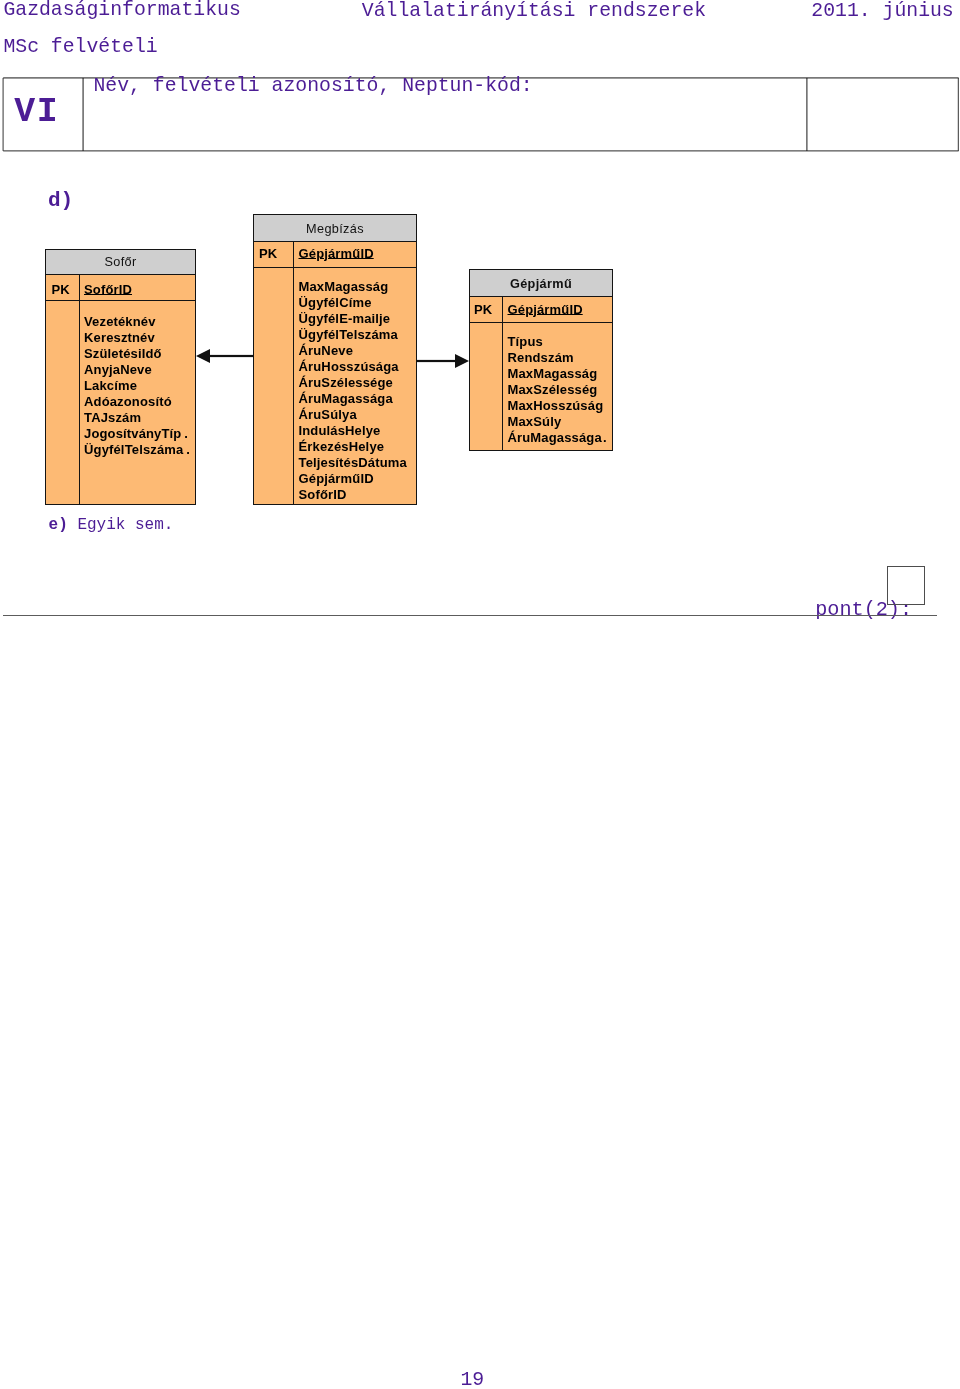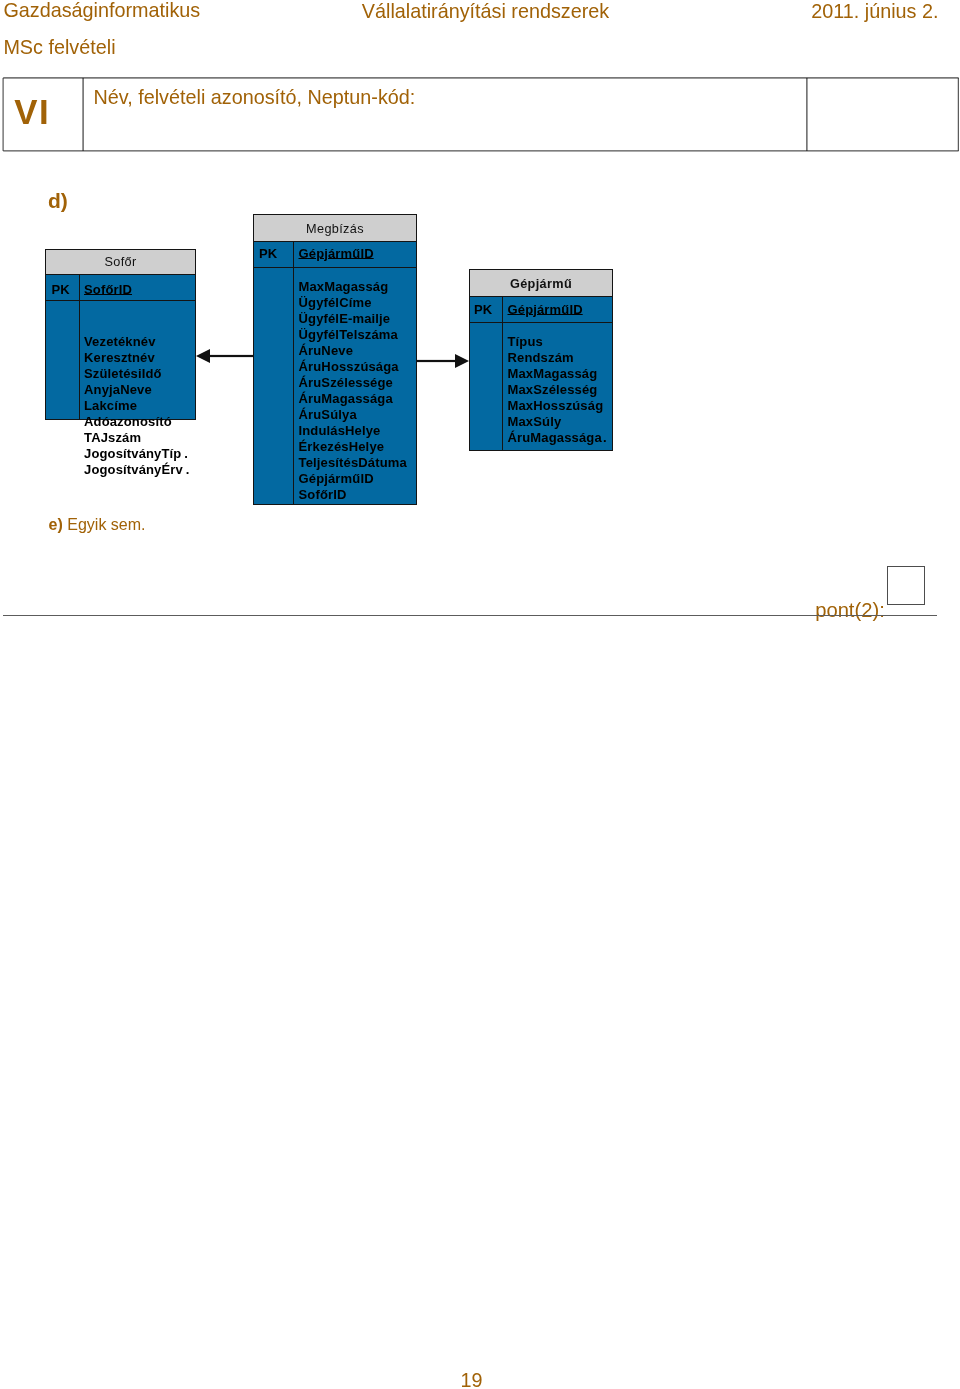--- a/index.html
+++ b/index.html
@@ -5,85 +5,85 @@
 <style>
   html,body{margin:0;padding:0;background:#fff;}
   body{width:960px;height:1389px;position:relative;overflow:hidden;
        font-family:"Liberation Serif",serif;color:#1a1a1a;
        -webkit-font-smoothing:antialiased;}
   .abs{position:absolute;}
   #page{position:absolute;left:0;top:0;width:960px;height:1389px;
          filter:blur(0.01px);}
 
   
-  .ser{font-family:Liberation Sans, sans-serif;font-size:19.8px;line-height:22px;
-       white-space:nowrap;color:#a16207;}
+  .ser{font-family:Liberation Mono, monospace;font-size:19.8px;line-height:22px;
+       white-space:nowrap;color:#4c1d95;}
 
   
   #hdr-left{left:3.4px;top:0.1px;}
   #hdr-left div{line-height:20.7px;margin-top:16px;}
   #hdr-left div:first-child{margin-top:-0.3px;}
   #hdr-center{left:361.8px;top:0.1px;}
   #hdr-right{left:811.3px;top:0.1px;}
 
   
   #name-table{left:0;top:77px;}
   #vi-label{left:14.2px;top:92.8px;font-size:34.8px;line-height:37px;font-weight:bold;
             letter-spacing:1.6px;}
-  #name-label{left:93.5px;top:86px;}
+  #name-label{left:93.5px;top:75px;}
 
   
   #label-d{left:48px;top:190px;font-size:21px;font-weight:bold;}
   #label-e{left:48.6px;top:514px;font-size:16px;}
   #label-e b{font-weight:bold;}
 
   
   #pont-label{left:815.2px;top:599px;font-size:20.2px;}
   #pont-box{left:886.8px;top:566px;width:38.2px;height:39px;
             border:1.2px solid #4d4d4d;box-sizing:border-box;}
   #rule{left:2.8px;top:615px;width:934.7px;height:1.2px;background:#5c5c5c;}
   #pagenum{left:460.5px;top:1369.4px;}
 
   
   .ent{position:absolute;box-sizing:border-box;border:1.3px solid #141414;
-       background:#0369a1;font-family:"Liberation Sans",sans-serif;}
+       background:#fdba74;font-family:"Liberation Sans",sans-serif;}
   .ent .title{position:absolute;left:0;right:0;top:0;box-sizing:border-box;
               background:#cfcfcf;border-bottom:1.3px solid #141414;}
   .ent .title span{position:absolute;left:0;right:0;height:16px;line-height:16px;
                    text-align:center;font-size:12.7px;letter-spacing:0.35px;color:#111;}
   .ent .hsep{position:absolute;left:0;right:0;height:1.3px;background:#141414;}
   .ent .vsep{position:absolute;width:1.3px;background:#141414;}
   .ent .keycol,.ent .attrcol{position:absolute;font-size:13px;font-weight:bold;
        color:#000;letter-spacing:0.15px;white-space:nowrap;}
   .ent .attrlist div{height:16px;line-height:16px;}
   .ent u{text-decoration:underline;text-decoration-thickness:1.3px;
          text-underline-offset:0px;text-decoration-color:#000;}
 
   
-  #ent-sofor   {left:45px;  top:249px; width:151px; height:171px;}
+  #ent-sofor   {left:45px;  top:249px; width:151px; height:256px;}
   #ent-megbizas{left:253px; top:214px; width:164px; height:291px;}
   #ent-gepjarmu{left:469px; top:269px; width:144px; height:182px;}
 
   #ent-sofor    .title{height:25px;} #ent-sofor    .title span{top:4px;}
   #ent-megbizas .title{height:27px;} #ent-megbizas .title span{top:6px;}
   #ent-gepjarmu .title{height:27px;font-weight:bold;} #ent-gepjarmu .title span{top:6px;}
 
   #ent-sofor    .hsep{top:49.7px;}
   #ent-megbizas .hsep{top:51.7px;}
   #ent-gepjarmu .hsep{top:51.7px;}
 
   #ent-sofor    .vsep{left:33px;  top:25px; bottom:0;}
   #ent-megbizas .vsep{left:39px;  top:27px; bottom:0;}
   #ent-gepjarmu .vsep{left:32px;  top:27px; bottom:0;}
 
   #ent-sofor    .pk-tag{left:5.5px; top:32px;} #ent-sofor    .pk-attr{left:38px;   top:32px;}
   #ent-megbizas .pk-tag{left:5px;   top:31px;} #ent-megbizas .pk-attr{left:44.5px; top:31px;}
   #ent-gepjarmu .pk-tag{left:4px;   top:32px;} #ent-gepjarmu .pk-attr{left:37.5px; top:32px;}
 
-  #ent-sofor    .tags{left:5.5px; top:64px;}   #ent-sofor    .names{left:38px;   top:64px;margin-top:20px;}
+  #ent-sofor    .tags{left:5.5px; top:64px;}   #ent-sofor    .names{left:38px;   top:64px;}
   #ent-megbizas .tags{left:5px;   top:64px;}   #ent-megbizas .names{left:44.5px; top:64px;}
   #ent-gepjarmu .tags{left:4px;   top:64.4px;} #ent-gepjarmu .names{left:37.5px; top:64.4px;}
 
   .arrow{position:absolute;}
   #rel-megbizas-to-sofor   {left:196px; top:347px;}
   #rel-megbizas-to-gepjarmu{left:417px; top:351.6px;}
 </style>
 </head>
 <body>
 
@@ -134,21 +134,21 @@
         </div>
         <div class="attrcol attrlist names">
           <div>Vezetéknév</div>
           <div>Keresztnév</div>
           <div>SzületésiIdő</div>
           <div>AnyjaNeve</div>
           <div>Lakcíme</div>
           <div>Adóazonosító</div>
           <div>TAJszám</div>
           <div>JogosítványTíp .</div>
-          <div>JogosítványÉrv .</div>
+          <div>ÜgyfélTelszáma .</div>
         </div>
       </div>
       <div class="ent" id="ent-megbizas">
         <div class="title">
           <span>Megbízás</span>
         </div>
         <div class="hsep"></div>
         <div class="vsep"></div>
         <div class="keycol pk-tag">PK</div>
         <div class="attrcol pk-attr"><u>GépjárműID</u></div>

